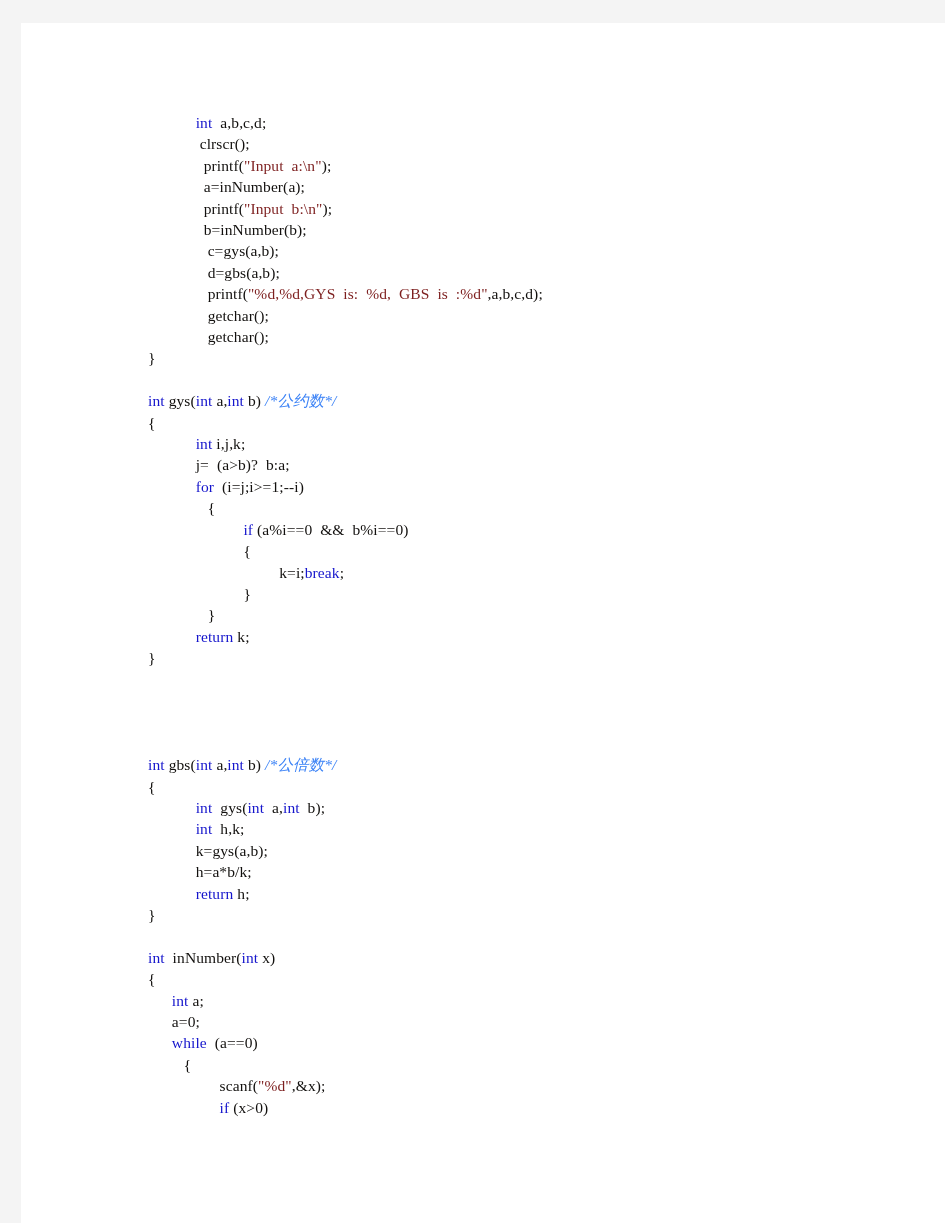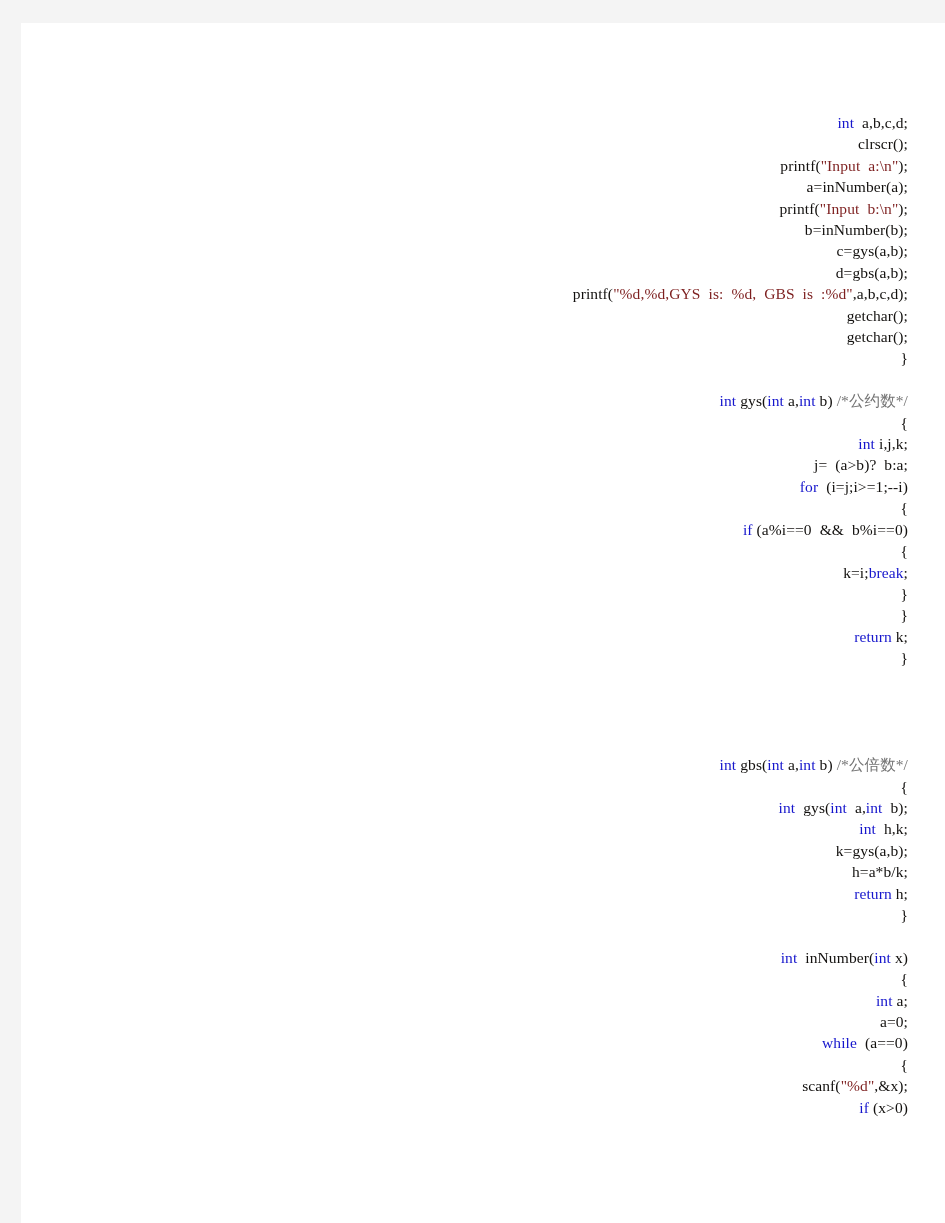--- a/index.html
+++ b/index.html
@@ -34,30 +34,29 @@
     font-family: "Liberation Serif", "DejaVu Serif", serif;
     font-size: 15.5px;
     line-height: 21.4px;
     color: #000000;
     white-space: pre;
     letter-spacing: 0.1px;
   }
   .code-line {
     white-space: pre;
     min-height: 21.4px;
-    text-align: right;
   }
   .code-line.blank {
     height: 21.4px;
   }
 
   
   .tok-kw      { color: #1515cc; }
   .tok-str     { color: #7d1f1f; }
-  .tok-comment { color: #737373; }
+  .tok-comment { color: #3b82f6; font-style: italic; }
   .tok-plain   { color: #12100e; }
 </style>
 </head>
 <body style="background: rgb(244, 244, 244);">
 
 <div id="page-sheet" style="background: rgb(255, 255, 255);">
   <div id="code-listing"><div class="code-line"><span class="tok-plain">&nbsp;&nbsp;&nbsp;&nbsp;&nbsp;&nbsp;&nbsp;&nbsp;&nbsp;&nbsp;&nbsp;&nbsp;</span><span class="tok-kw">int</span><span class="tok-plain">  a,b,c,d;</span></div><div class="code-line"><span class="tok-plain">&nbsp;&nbsp;&nbsp;&nbsp;&nbsp;&nbsp;&nbsp;&nbsp;&nbsp;&nbsp;&nbsp;&nbsp;</span><span class="tok-plain"> clrscr();</span></div><div class="code-line"><span class="tok-plain">&nbsp;&nbsp;&nbsp;&nbsp;&nbsp;&nbsp;&nbsp;&nbsp;&nbsp;&nbsp;&nbsp;&nbsp;</span><span class="tok-plain">  printf(</span><span class="tok-str">"Input  a:\n"</span><span class="tok-plain">);</span></div><div class="code-line"><span class="tok-plain">&nbsp;&nbsp;&nbsp;&nbsp;&nbsp;&nbsp;&nbsp;&nbsp;&nbsp;&nbsp;&nbsp;&nbsp;</span><span class="tok-plain">  a=inNumber(a);</span></div><div class="code-line"><span class="tok-plain">&nbsp;&nbsp;&nbsp;&nbsp;&nbsp;&nbsp;&nbsp;&nbsp;&nbsp;&nbsp;&nbsp;&nbsp;</span><span class="tok-plain">  printf(</span><span class="tok-str">"Input  b:\n"</span><span class="tok-plain">);</span></div><div class="code-line"><span class="tok-plain">&nbsp;&nbsp;&nbsp;&nbsp;&nbsp;&nbsp;&nbsp;&nbsp;&nbsp;&nbsp;&nbsp;&nbsp;</span><span class="tok-plain">  b=inNumber(b);</span></div><div class="code-line"><span class="tok-plain">&nbsp;&nbsp;&nbsp;&nbsp;&nbsp;&nbsp;&nbsp;&nbsp;&nbsp;&nbsp;&nbsp;&nbsp;</span><span class="tok-plain">   c=gys(a,b);</span></div><div class="code-line"><span class="tok-plain">&nbsp;&nbsp;&nbsp;&nbsp;&nbsp;&nbsp;&nbsp;&nbsp;&nbsp;&nbsp;&nbsp;&nbsp;</span><span class="tok-plain">   d=gbs(a,b);</span></div><div class="code-line"><span class="tok-plain">&nbsp;&nbsp;&nbsp;&nbsp;&nbsp;&nbsp;&nbsp;&nbsp;&nbsp;&nbsp;&nbsp;&nbsp;</span><span class="tok-plain">   printf(</span><span class="tok-str">"%d,%d,GYS  is:  %d,  GBS  is  :%d"</span><span class="tok-plain">,a,b,c,d);</span></div><div class="code-line"><span class="tok-plain">&nbsp;&nbsp;&nbsp;&nbsp;&nbsp;&nbsp;&nbsp;&nbsp;&nbsp;&nbsp;&nbsp;&nbsp;</span><span class="tok-plain">   getchar();</span></div><div class="code-line"><span class="tok-plain">&nbsp;&nbsp;&nbsp;&nbsp;&nbsp;&nbsp;&nbsp;&nbsp;&nbsp;&nbsp;&nbsp;&nbsp;</span><span class="tok-plain">   getchar();</span></div><div class="code-line"><span class="tok-plain">}</span></div><div class="code-line blank">&nbsp;</div><div class="code-line"><span class="tok-kw">int</span><span class="tok-plain"> gys(</span><span class="tok-kw">int</span><span class="tok-plain"> a,</span><span class="tok-kw">int</span><span class="tok-plain"> b) </span><span class="tok-comment">/*公约数*/</span></div><div class="code-line"><span class="tok-plain">{</span></div><div class="code-line"><span class="tok-plain">&nbsp;&nbsp;&nbsp;&nbsp;&nbsp;&nbsp;&nbsp;&nbsp;&nbsp;&nbsp;&nbsp;&nbsp;</span><span class="tok-kw">int</span><span class="tok-plain"> i,j,k;</span></div><div class="code-line"><span class="tok-plain">&nbsp;&nbsp;&nbsp;&nbsp;&nbsp;&nbsp;&nbsp;&nbsp;&nbsp;&nbsp;&nbsp;&nbsp;</span><span class="tok-plain">j=  (a&gt;b)?  b:a;</span></div><div class="code-line"><span class="tok-plain">&nbsp;&nbsp;&nbsp;&nbsp;&nbsp;&nbsp;&nbsp;&nbsp;&nbsp;&nbsp;&nbsp;&nbsp;</span><span class="tok-kw">for</span><span class="tok-plain">  (i=j;i&gt;=1;--i)</span></div><div class="code-line"><span class="tok-plain">&nbsp;&nbsp;&nbsp;&nbsp;&nbsp;&nbsp;&nbsp;&nbsp;&nbsp;&nbsp;&nbsp;&nbsp;&nbsp;&nbsp;&nbsp;</span><span class="tok-plain">{</span></div><div class="code-line"><span class="tok-plain">&nbsp;&nbsp;&nbsp;&nbsp;&nbsp;&nbsp;&nbsp;&nbsp;&nbsp;&nbsp;&nbsp;&nbsp;&nbsp;&nbsp;&nbsp;&nbsp;&nbsp;&nbsp;&nbsp;&nbsp;&nbsp;&nbsp;&nbsp;&nbsp;</span><span class="tok-kw">if</span><span class="tok-plain"> (a%i==0  &amp;&amp;  b%i==0)</span></div><div class="code-line"><span class="tok-plain">&nbsp;&nbsp;&nbsp;&nbsp;&nbsp;&nbsp;&nbsp;&nbsp;&nbsp;&nbsp;&nbsp;&nbsp;&nbsp;&nbsp;&nbsp;&nbsp;&nbsp;&nbsp;&nbsp;&nbsp;&nbsp;&nbsp;&nbsp;&nbsp;</span><span class="tok-plain">{</span></div><div class="code-line"><span class="tok-plain">&nbsp;&nbsp;&nbsp;&nbsp;&nbsp;&nbsp;&nbsp;&nbsp;&nbsp;&nbsp;&nbsp;&nbsp;&nbsp;&nbsp;&nbsp;&nbsp;&nbsp;&nbsp;&nbsp;&nbsp;&nbsp;&nbsp;&nbsp;&nbsp;&nbsp;&nbsp;&nbsp;&nbsp;&nbsp;&nbsp;&nbsp;&nbsp;&nbsp;</span><span class="tok-plain">k=i;</span><span class="tok-kw">break</span><span class="tok-plain">;</span></div><div class="code-line"><span class="tok-plain">&nbsp;&nbsp;&nbsp;&nbsp;&nbsp;&nbsp;&nbsp;&nbsp;&nbsp;&nbsp;&nbsp;&nbsp;&nbsp;&nbsp;&nbsp;&nbsp;&nbsp;&nbsp;&nbsp;&nbsp;&nbsp;&nbsp;&nbsp;&nbsp;</span><span class="tok-plain">}</span></div><div class="code-line"><span class="tok-plain">&nbsp;&nbsp;&nbsp;&nbsp;&nbsp;&nbsp;&nbsp;&nbsp;&nbsp;&nbsp;&nbsp;&nbsp;&nbsp;&nbsp;&nbsp;</span><span class="tok-plain">}</span></div><div class="code-line"><span class="tok-plain">&nbsp;&nbsp;&nbsp;&nbsp;&nbsp;&nbsp;&nbsp;&nbsp;&nbsp;&nbsp;&nbsp;&nbsp;</span><span class="tok-kw">return</span><span class="tok-plain"> k;</span></div><div class="code-line"><span class="tok-plain">}</span></div><div class="code-line blank">&nbsp;</div><div class="code-line blank">&nbsp;</div><div class="code-line blank">&nbsp;</div><div class="code-line blank">&nbsp;</div><div class="code-line"><span class="tok-kw">int</span><span class="tok-plain"> gbs(</span><span class="tok-kw">int</span><span class="tok-plain"> a,</span><span class="tok-kw">int</span><span class="tok-plain"> b) </span><span class="tok-comment">/*公倍数*/</span></div><div class="code-line"><span class="tok-plain">{</span></div><div class="code-line"><span class="tok-plain">&nbsp;&nbsp;&nbsp;&nbsp;&nbsp;&nbsp;&nbsp;&nbsp;&nbsp;&nbsp;&nbsp;&nbsp;</span><span class="tok-kw">int</span><span class="tok-plain">  gys(</span><span class="tok-kw">int</span><span class="tok-plain">  a,</span><span class="tok-kw">int</span><span class="tok-plain">  b);</span></div><div class="code-line"><span class="tok-plain">&nbsp;&nbsp;&nbsp;&nbsp;&nbsp;&nbsp;&nbsp;&nbsp;&nbsp;&nbsp;&nbsp;&nbsp;</span><span class="tok-kw">int</span><span class="tok-plain">  h,k;</span></div><div class="code-line"><span class="tok-plain">&nbsp;&nbsp;&nbsp;&nbsp;&nbsp;&nbsp;&nbsp;&nbsp;&nbsp;&nbsp;&nbsp;&nbsp;</span><span class="tok-plain">k=gys(a,b);</span></div><div class="code-line"><span class="tok-plain">&nbsp;&nbsp;&nbsp;&nbsp;&nbsp;&nbsp;&nbsp;&nbsp;&nbsp;&nbsp;&nbsp;&nbsp;</span><span class="tok-plain">h=a*b/k;</span></div><div class="code-line"><span class="tok-plain">&nbsp;&nbsp;&nbsp;&nbsp;&nbsp;&nbsp;&nbsp;&nbsp;&nbsp;&nbsp;&nbsp;&nbsp;</span><span class="tok-kw">return</span><span class="tok-plain"> h;</span></div><div class="code-line"><span class="tok-plain">}</span></div><div class="code-line blank">&nbsp;</div><div class="code-line"><span class="tok-kw">int</span><span class="tok-plain">  inNumber(</span><span class="tok-kw">int</span><span class="tok-plain"> x)</span></div><div class="code-line"><span class="tok-plain">{</span></div><div class="code-line"><span class="tok-plain">&nbsp;&nbsp;&nbsp;&nbsp;&nbsp;&nbsp;</span><span class="tok-kw">int</span><span class="tok-plain"> a;</span></div><div class="code-line"><span class="tok-plain">&nbsp;&nbsp;&nbsp;&nbsp;&nbsp;&nbsp;</span><span class="tok-plain">a=0;</span></div><div class="code-line"><span class="tok-plain">&nbsp;&nbsp;&nbsp;&nbsp;&nbsp;&nbsp;</span><span class="tok-kw">while</span><span class="tok-plain">  (a==0)</span></div><div class="code-line"><span class="tok-plain">&nbsp;&nbsp;&nbsp;&nbsp;&nbsp;&nbsp;&nbsp;&nbsp;&nbsp;</span><span class="tok-plain">{</span></div><div class="code-line"><span class="tok-plain">&nbsp;&nbsp;&nbsp;&nbsp;&nbsp;&nbsp;&nbsp;&nbsp;&nbsp;&nbsp;&nbsp;&nbsp;&nbsp;&nbsp;&nbsp;&nbsp;&nbsp;&nbsp;</span><span class="tok-plain">scanf(</span><span class="tok-str">"%d"</span><span class="tok-plain">,&amp;x);</span></div><div class="code-line"><span class="tok-plain">&nbsp;&nbsp;&nbsp;&nbsp;&nbsp;&nbsp;&nbsp;&nbsp;&nbsp;&nbsp;&nbsp;&nbsp;&nbsp;&nbsp;&nbsp;&nbsp;&nbsp;&nbsp;</span><span class="tok-kw">if</span><span class="tok-plain"> (x&gt;0)</span></div></div>
 </div>
 
 </body></html>

